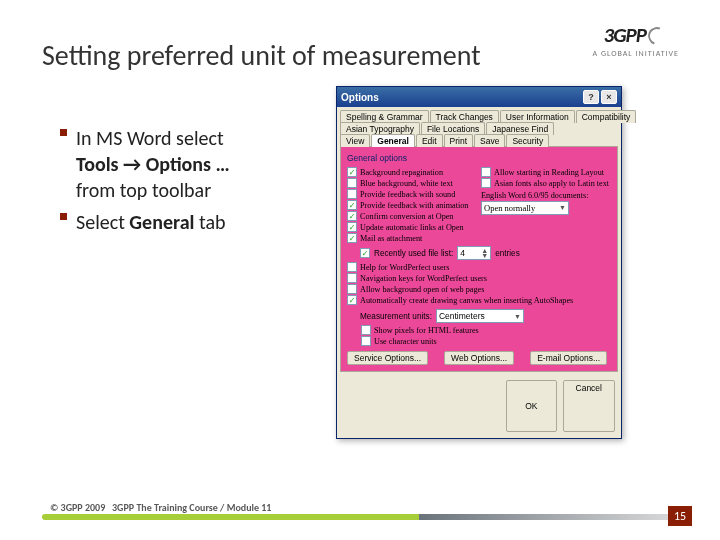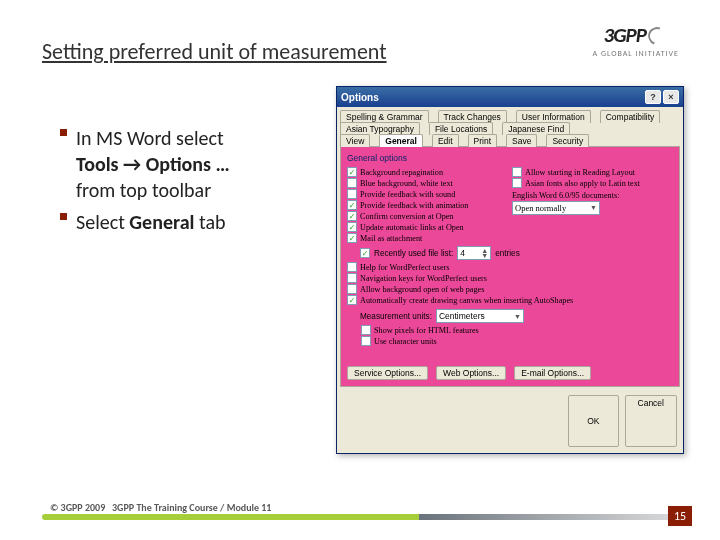--- a/index.html
+++ b/index.html
@@ -9,24 +9,23 @@
     height: 540px;
     background: #fff;
     font-family: Calibri, Arial, sans-serif;
     position: relative;
     overflow: hidden;
   }
   .slide-title {
     position: absolute;
     top: 38px;
     left: 42px;
-    font-size: 22px;
+    font-size: 28px;
     color: #333;
     font-weight: 400;
-    text-decoration: underline;
   }
   .logo {
     position: absolute;
     top: 22px;
     right: 41px;
     text-align: center;
     font-size: 8px;
     color: #777;
     letter-spacing: 1px;
   }
@@ -67,21 +66,21 @@
     position: absolute;
     left: 0;
     top: 4px;
     width: 7px; height: 7px;
     background: #8a1e04;
   }
   .dialog {
     position: absolute;
     top: 86px;
     left: 336px;
-    width: 348px;
+    width: 286px;
     background: #ece9d8;
     border: 1px solid #0a246a;
     font-family: Tahoma, sans-serif;
     font-size: 9px;
     color: #000;
     box-shadow: 2px 2px 6px rgba(0,0,0,.3);
   }
   .titlebar {
     height: 20px;
     background: linear-gradient(#3a6ea5,#1a3f8f);
@@ -118,21 +117,21 @@
     font-size:8.5px;
     white-space:nowrap;
     border-radius:2px 2px 0 0;
   }
   .tab.active {
     background:#fcfcfe;
     position:relative;
     z-index:2;
     font-weight:bold;
   }
-  .tab-row { width:100%; display:flex;gap:8px; }
+  .tab-row { width:100%; display:flex; }
   .panel {
     border:1px solid #aca899;
     margin:0 3px 3px 3px;
     background:#ec4899;
     padding:4px 6px 6px 6px;
   }
   .fieldset-label {
     color:#0a246a;
     font-size:8.5px;
     margin:2px 0 3px 0;
@@ -167,21 +166,21 @@
     padding:0 2px;
     display:inline-flex;
     align-items:center;
   }
   .spin { width:34px; justify-content:space-between; }
   .spin .arrows { font-size:7px; color:#555; line-height:5px; }
   .combo { width:88px; justify-content:space-between; }
   .combo .dd { color:#555; font-size:7px;}
   .indent { margin-left:14px; }
   .row-inline { display:flex; align-items:center; gap:4px; margin:2px 13px; font-size:8.2px;}
-  .btnrow { display:flex; gap:8px; justify-content:flex-start; margin-top:20px;}
+  .btnrow { display:flex; gap:16px; justify-content:flex-start; margin-top:5px;}
   .btn {
     border:1px solid #aca899;
     background:#ece9d8;
     padding:1px 6px;
     font-size:8.5px;
     border-radius:2px;
   }
   .dlg-buttons {
     display:flex; justify-content:flex-end; gap:6px;
     padding:5px 6px 6px;

